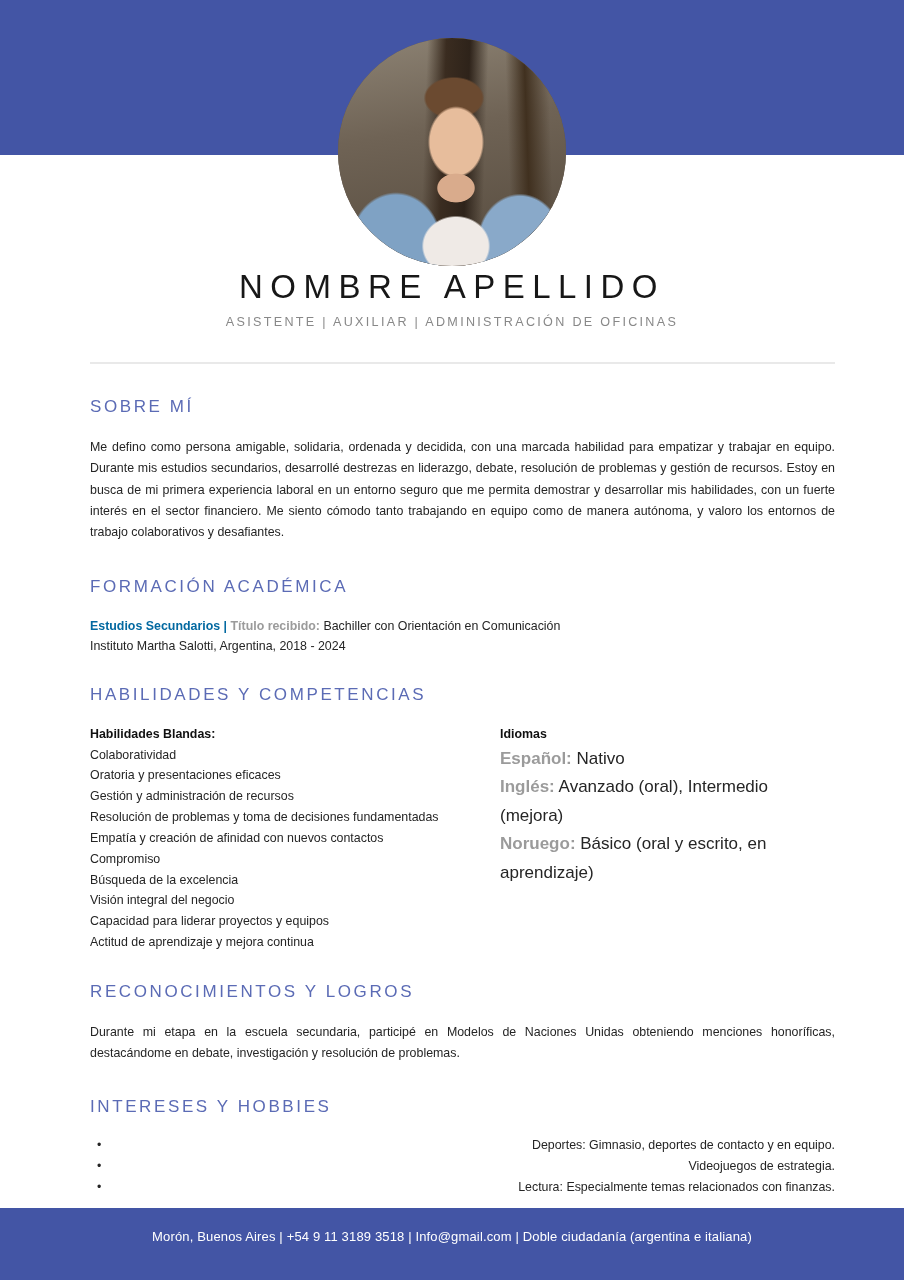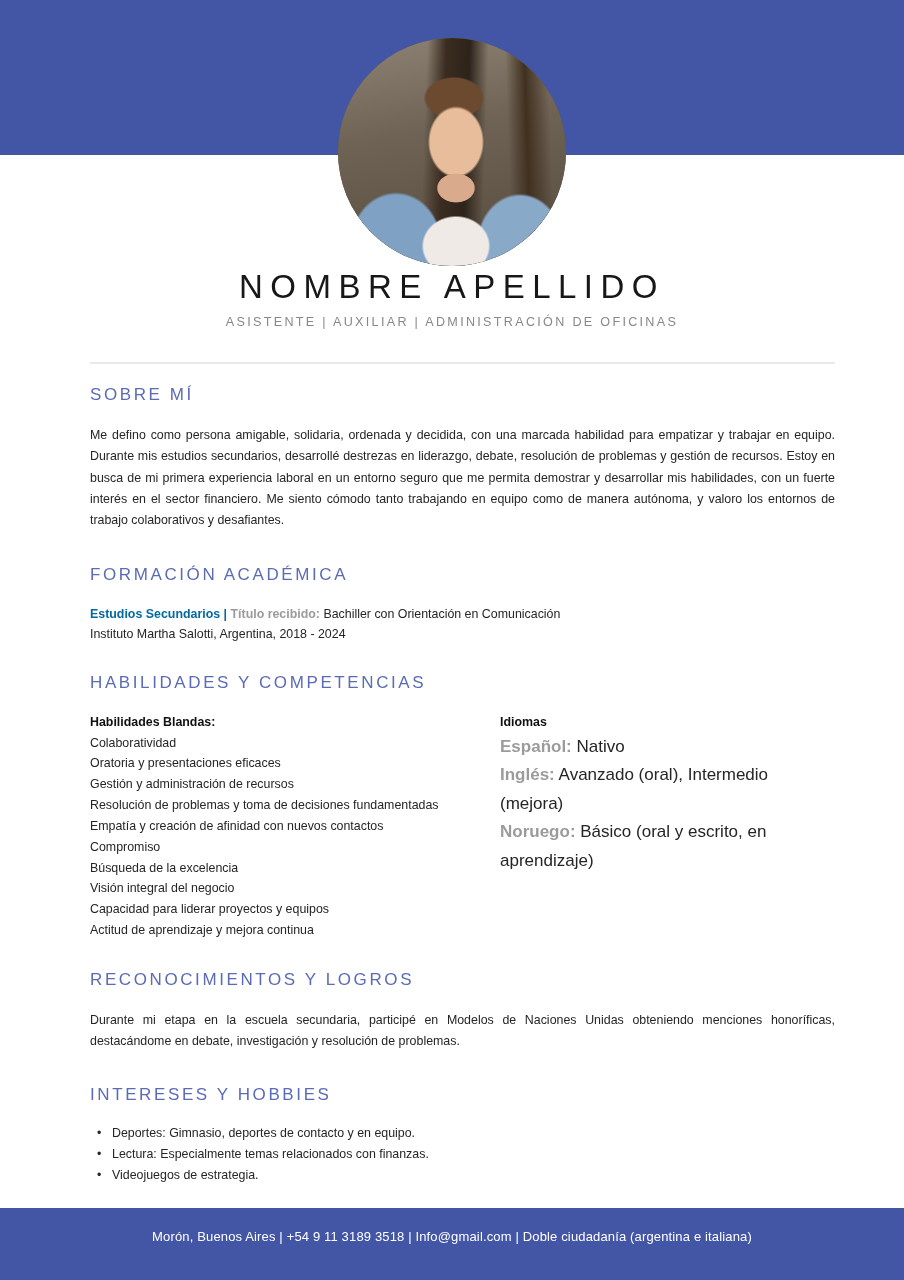--- a/index.html
+++ b/index.html
@@ -107,21 +107,21 @@
     line-height: 1;
   }
   .body-text {
     font-size: 12.4px;
     line-height: 1.72;
     color: #252525;
     text-align: justify;
     margin: 0;
   }
 
-  #sec-about { margin-top: 0; }
+  #sec-about { margin-top: 12px; }
   #about-text { margin-top: 22px; }
 
   #sec-education { margin-top: 34px; }
   .edu-block { margin-top: 21px; }
   .edu-line {
     font-size: 12.4px;
     line-height: 1.62;
     color: #252525;
   }
   .edu-strong { font-weight: bold; color: #0369a1; }
@@ -154,20 +154,21 @@
   .lang-name { font-weight: bold; color: #9b9b9b; }
 
   #sec-awards { margin-top: 30px; }
   #awards-text { margin-top: 22px; }
 
   #sec-interests { margin-top: 33px; }
   .hobby-list {
     margin: 20px 0 0 0;
     padding-left: 22px;
     list-style: none;
+    text-align: right;
   }
   .hobby-item {
     font-size: 12.4px;
     line-height: 1.72;
     color: #252525;
     position: relative;
   }
   .hobby-item::before {
     content: "•";
     position: absolute;
@@ -257,20 +258,20 @@
       </div>
     </div>
   </div>
 
   <h2 class="section-heading" id="sec-awards">RECONOCIMIENTOS Y LOGROS</h2>
   <p class="body-text" id="awards-text">Durante mi etapa en la escuela secundaria, participé en Modelos de Naciones Unidas obteniendo menciones honoríficas, destacándome en debate, investigación y resolución de problemas.</p>
 
   <h2 class="section-heading" id="sec-interests">INTERESES Y HOBBIES</h2>
   <ul class="hobby-list">
     <li class="hobby-item">Deportes: Gimnasio, deportes de contacto y en equipo.</li>
+    <li class="hobby-item">Videojuegos de estrategia.</li>
     <li class="hobby-item">Lectura: Especialmente temas relacionados con finanzas.</li>
-    <li class="hobby-item">Videojuegos de estrategia.</li>
   </ul>
 
 </div>
 
 <div class="footer-band"></div>
 <div class="footer-text">Morón, Buenos Aires | +54 9 11 3189 3518 | Info@gmail.com | Doble ciudadanía (argentina e italiana)</div>
 
 </body></html>

